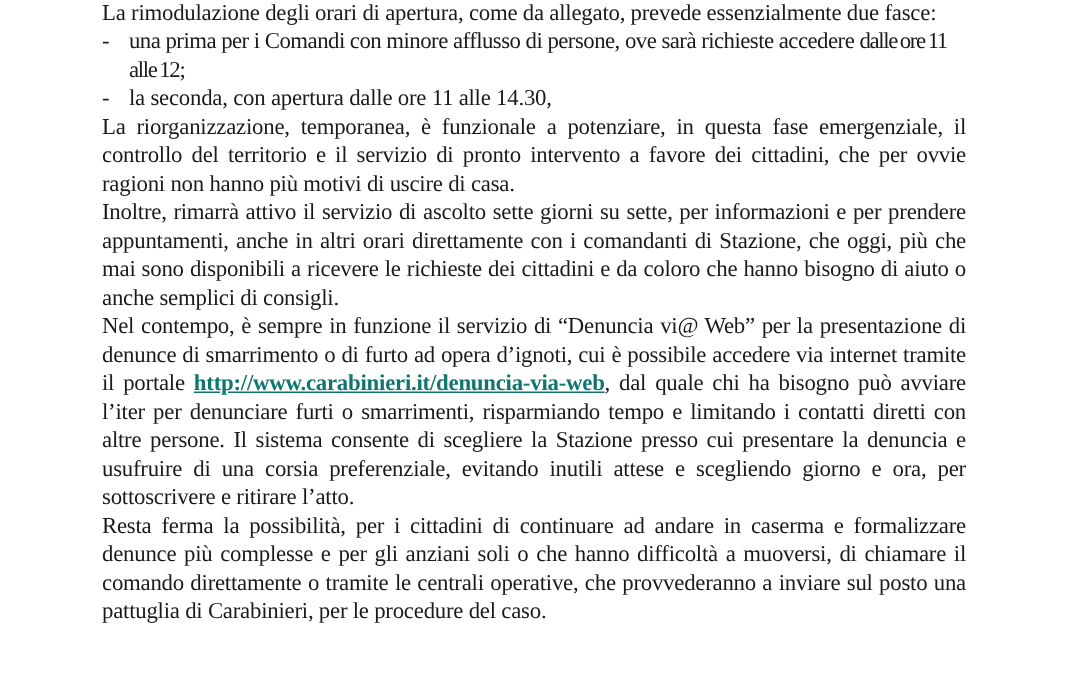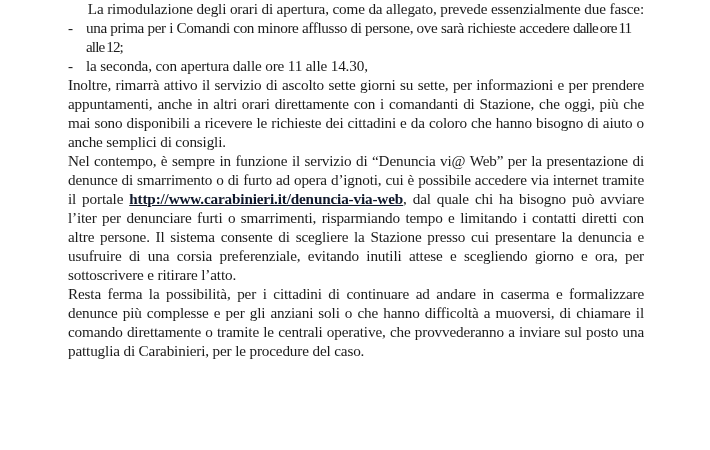--- a/index.html
+++ b/index.html
@@ -4,41 +4,42 @@
 <style>
   html, body { margin:0; padding:0; background:#ffffff; }
   body { width:710px; height:450px; overflow:hidden; position:relative; }
   .doc {
     position:absolute; left:68px; top:-1px; width:576px;
     font-family:"Liberation Serif","DejaVu Serif",serif;
     font-size:15.2px; line-height:19px; color:#1a1a1a;
     letter-spacing:-0.15px;
   }
   .doc p { margin:0; text-align:justify; }
-  .doc p.nojust { text-align:right; }
+  .doc p.nojust { text-align:left; }
   .bullet { display:flex; }
   .bullet .dash { width:18px; flex:none; }
   .bullet.compact .txt { letter-spacing:-0.35px; }
   .tight { letter-spacing:-0.9px; word-spacing:-1px; }
-  a.link { color:#0f172a; font-weight:bold; text-decoration:underline; }
+  a.link { color:#0f766e; font-weight:bold; text-decoration:underline; }
 </style>
 </head>
 <body>
 
 <div class="doc">
   <p class="nojust">La rimodulazione degli orari di apertura, come da allegato, prevede essenzialmente due fasce:</p>
 
   <div class="bullet compact">
     <span class="dash">-</span>
     <span class="txt"><span>una prima per i Comandi con minore afflusso di persone, ove sarà richieste accedere </span><span class="tight">dalle ore 11 alle 12;</span></span>
   </div>
   <div class="bullet">
     <span class="dash">-</span>
     <span class="txt">la seconda, con apertura dalle ore 11 alle 14.30,</span>
   </div>
 
+  <p>La riorganizzazione, temporanea, è funzionale a potenziare, in questa fase emergenziale, il controllo del territorio e il servizio di pronto intervento a favore dei cittadini, che per ovvie ragioni non hanno più motivi di uscire di casa.</p>
   <p>Inoltre, rimarrà attivo il servizio di ascolto sette giorni su sette, per informazioni e per prendere appuntamenti, anche in altri orari direttamente con i comandanti di Stazione, che oggi, più che mai sono disponibili a ricevere le richieste dei cittadini e da coloro che hanno bisogno di aiuto o anche semplici di consigli.</p>
 
   <p><span>Nel contempo, è sempre in funzione il servizio di “Denuncia vi@ Web” per la presentazione di denunce di smarrimento o di furto ad opera d’ignoti, cui è possibile accedere via internet tramite il portale </span><a class="link">http://www.carabinieri.it/denuncia-via-web</a><span>, dal quale chi ha bisogno può avviare l’iter per denunciare furti o smarrimenti, risparmiando tempo e limitando i contatti diretti con altre persone. Il sistema consente di scegliere la Stazione presso cui presentare la denuncia e usufruire di una corsia preferenziale, evitando inutili attese e scegliendo giorno e ora, per sottoscrivere e ritirare l’atto.</span></p>
 
   <p>Resta ferma la possibilità, per i cittadini di continuare ad andare in caserma e formalizzare denunce più complesse e per gli anziani soli o che hanno difficoltà a muoversi, di chiamare il comando direttamente o tramite le centrali operative, che provvederanno a inviare sul posto una pattuglia di Carabinieri, per le procedure del caso.</p>
 
 </div>
 
 </body></html>

